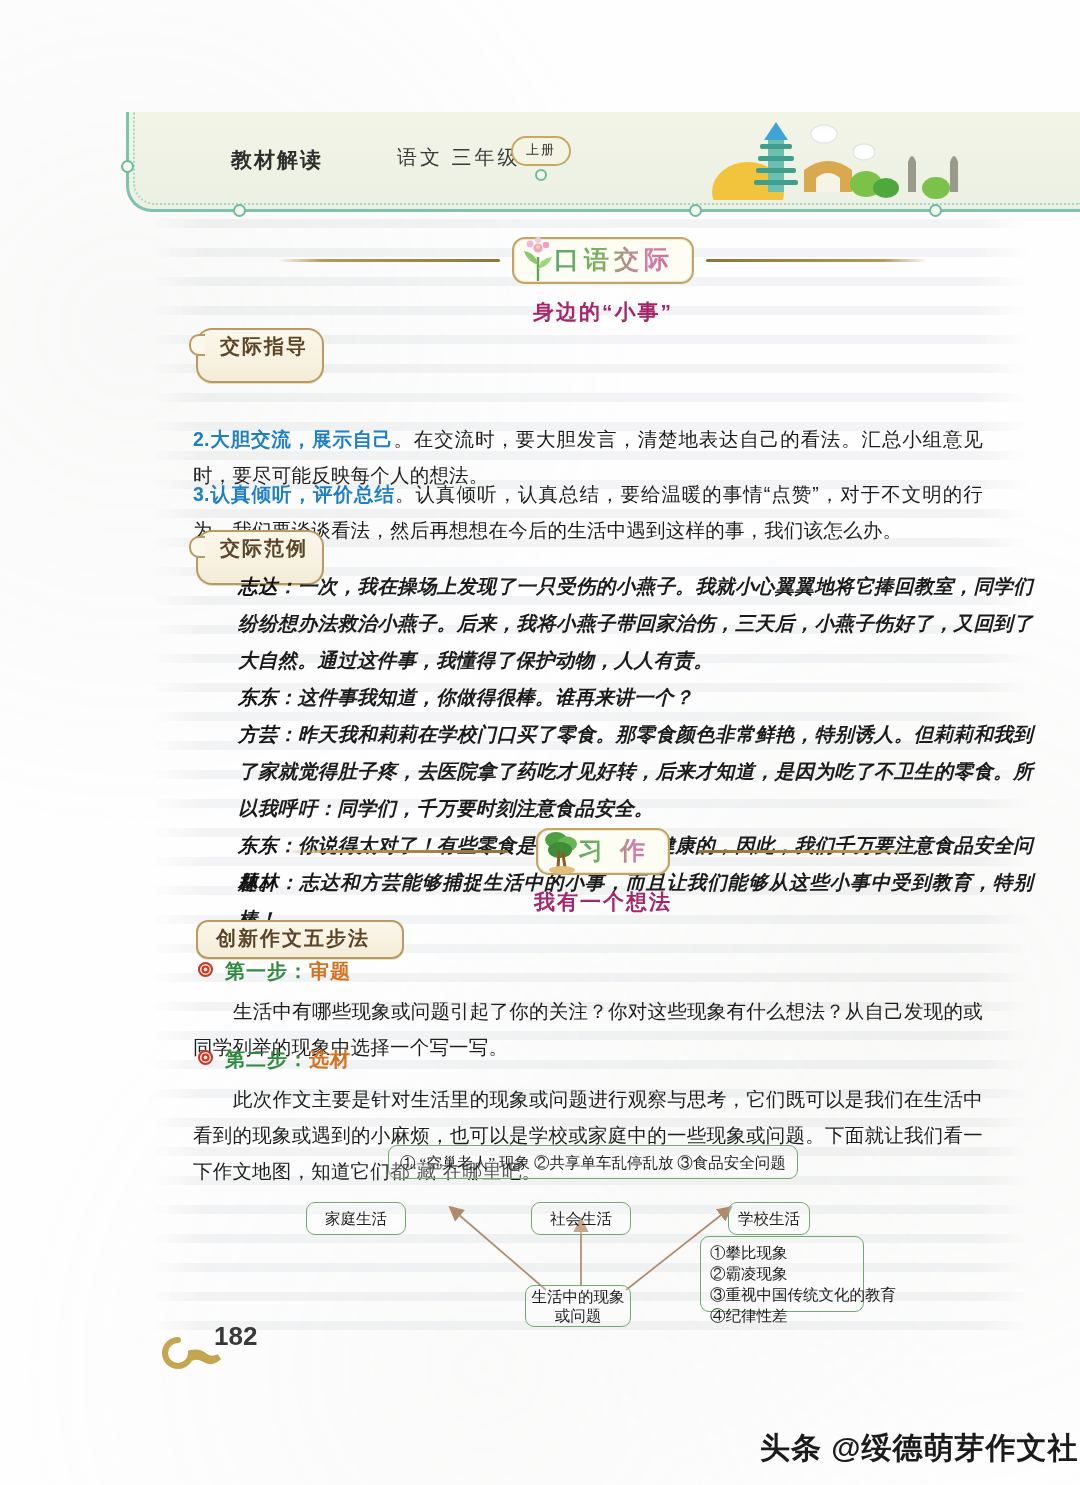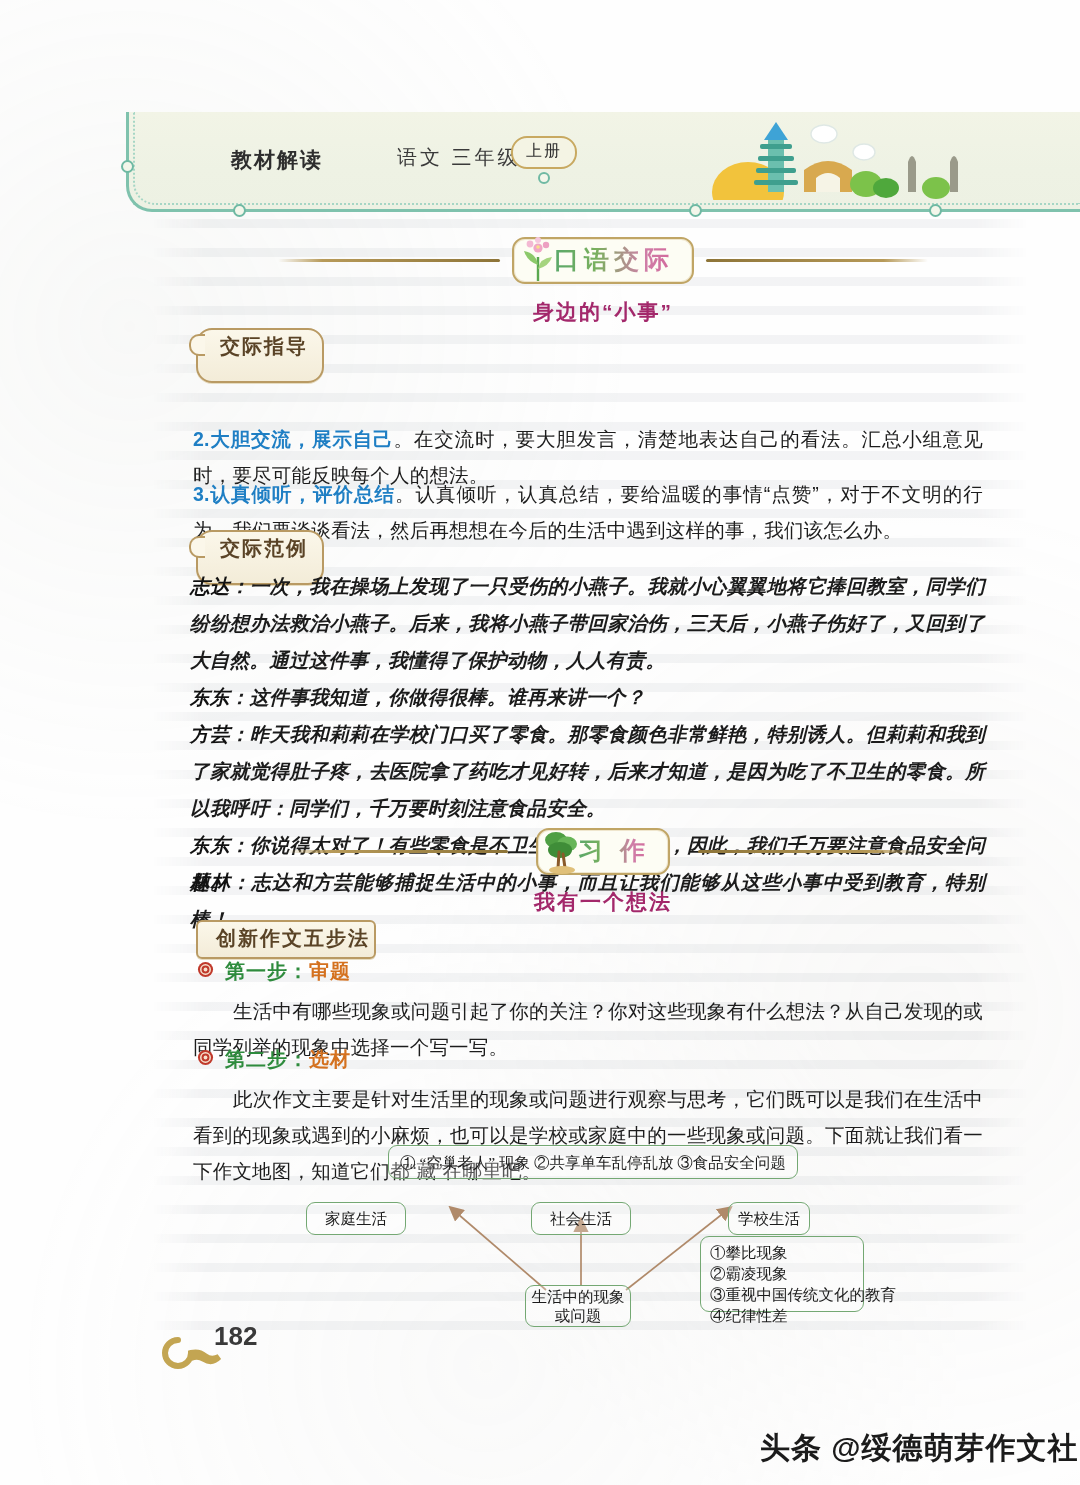--- a/index.html
+++ b/index.html
@@ -57,21 +57,21 @@
   }
   .hdr-sub{
     position:absolute;left:268px;top:32px;
     font-family:"Liberation Sans","DejaVu Sans",sans-serif;
     font-size:20px;color:#3a3a3a;letter-spacing:3px;
   }
   .hdr-badge{
     position:absolute;left:382px;top:24px;
     padding:3px 13px 5px;border:2px solid #c8a961;border-radius:16px;
     font-family:"Liberation Sans","DejaVu Sans",sans-serif;
-    font-size:16px;color:#2f2f2f;letter-spacing:2px;background:#f4f4e4;
+    font-size:13px;color:#2f2f2f;letter-spacing:2px;background:#f4f4e4;
   }
   .hdr-badge:after{
     content:"";position:absolute;left:50%;margin-left:-6px;bottom:-17px;
     width:12px;height:12px;border-radius:50%;
     background:#f3f6ea;border:2px solid #6fb9a3;box-sizing:border-box;
   }
   .skyline{position:absolute;right:104px;top:6px;width:280px;height:82px;}
 
   
   .banner{position:absolute;left:0;width:954px;height:46px;}
@@ -109,38 +109,39 @@
     padding:3px 14px 21px 22px;
     font-family:"Liberation Sans","DejaVu Sans",sans-serif;
     font-weight:bold;font-size:20px;color:#5a4326;letter-spacing:2px;
     box-shadow:0 1px 0 #e6dcc0;
   }
   .pill:before{
     content:"";position:absolute;left:-9px;top:4px;width:14px;height:18px;
     border:2px solid #b99a63;border-right:none;border-radius:10px 0 0 10px;
     background:#fbf7ea;
   }
-  .pill.wide{padding:3px 4px 5px 18px;border-radius:6px;}
+  .pill.wide{padding:3px 32px 5px 18px;border-radius:12px;}
   .pill.wide:before{display:none;}
 
   
   .para{
     position:absolute;
     font-family:"Liberation Sans","DejaVu Sans",sans-serif;
     font-size:19.5px;color:#1d1d1d;line-height:36px;
     letter-spacing:.2px;text-align:justify;
   }
   .para .lead{color:#1f7fc4;font-weight:bold;}
   .para .num{color:#1f7fc4;font-weight:bold;}
   .dlg{
     position:absolute;
     font-family:Liberation Serif, serif;
     font-style:italic;font-weight:bold;
     font-size:19.5px;color:#1b1b1b;line-height:37px;letter-spacing:.3px;
     text-align:justify;
+    margin-left:48px;
   }
   .dlg .who{font-style:italic;font-weight:bold;color:#111;}
 
   .step-head{
     position:absolute;
     font-family:"Liberation Sans","DejaVu Sans",sans-serif;
     font-weight:bold;font-size:20px;letter-spacing:1px;
   }
   .step-head .n{color:#2e8b3d;}
   .step-head .t{color:#d4711f;}

